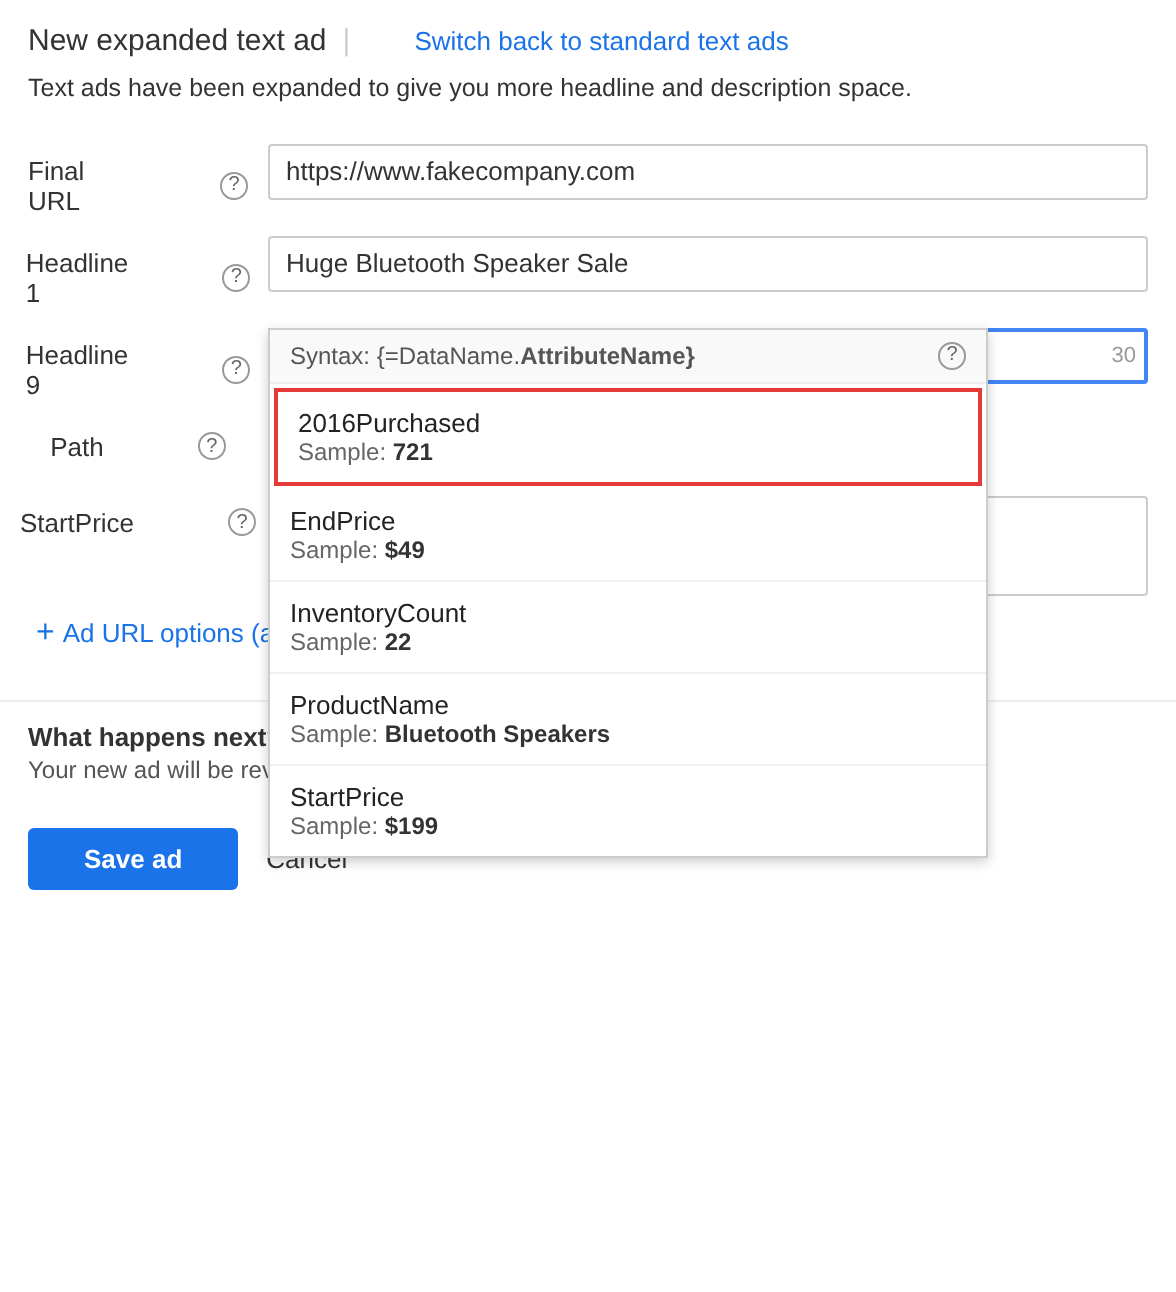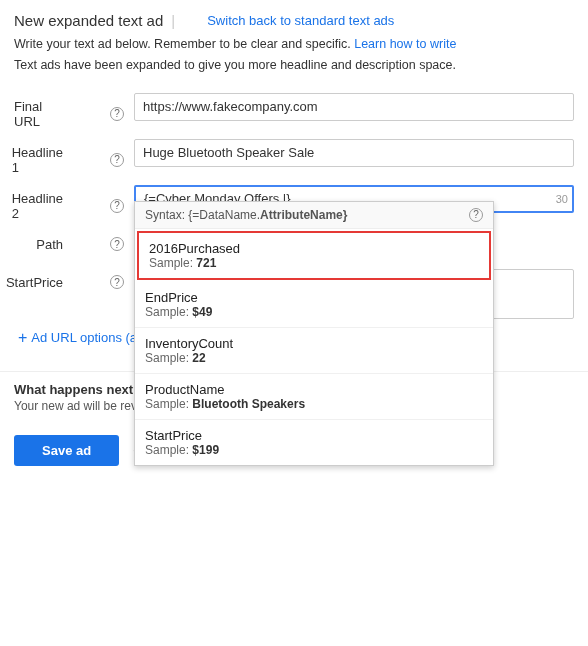--- a/index.html
+++ b/index.html
@@ -127,21 +127,20 @@
     .dropdown-popup {
       position: absolute;
       top: 0;
       left: 0;
       right: 13px;
       background: #fff;
       border: 1px solid #ccc;
       box-shadow: 0 2px 6px rgba(0,0,0,0.2);
       z-index: 100;
       width: 360px;
-      margin-top: 16px;
     }
 
     .syntax-row {
       padding: 6px 10px;
       font-size: 12px;
       color: #555;
       background: #f9f9f9;
       border-bottom: 1px solid #eee;
       display: flex;
       align-items: center;
@@ -252,21 +251,21 @@
       border: none;
       color: #333;
       font-size: 13px;
       cursor: pointer;
       padding: 8px 4px;
     }
 
     .label-help {
       display: flex;
       align-items: center;
-      justify-content: flex-end;
+      justify-content: center;
       width: 120px;
       min-width: 120px;
       padding-right: 10px;
       padding-top: 6px;
       gap: 44px;
     }
 
     .label-text {
       font-size: 13px;
       color: #333;
@@ -274,24 +273,20 @@
   </style>
 </head>
 <body>
 
 <div class="header-section">
   <div class="header-title-row">
     <span class="header-title">New expanded text ad</span>
     <span class="divider-pipe">|</span>
     <a class="switch-link">Switch back to standard text ads</a>
   </div>
-  <div class="info-text">
-    <span>Write your text ad below. Remember to be clear and specific.</span>
-    <a class="learn-link">Learn how to write</a>
-  </div>
   <div class="info-text">Text ads have been expanded to give you more headline and description space.</div>
 </div>
 
 <div class="form-area">
 
   <div class="form-row">
     <div class="label-help">
       <span class="label-text">Final URL</span>
       <span class="help-icon">?</span>
     </div>
@@ -301,21 +296,21 @@
   <div class="form-row">
     <div class="label-help">
       <span class="label-text">Headline 1</span>
       <span class="help-icon">?</span>
     </div>
     <input class="form-input" type="text" value="Huge Bluetooth Speaker Sale" style="">
   </div>
 
   <div class="form-row">
     <div class="label-help">
-      <span class="label-text">Headline 2</span>
+      <span class="label-text">Headline 9</span>
       <span class="help-icon">?</span>
     </div>
     <div class="dropdown-container">
       <div class="headline2-wrapper">
         <input class="headline2-input" type="text" value="{=Cyber Monday Offers.|}" style="">
         <span class="char-count">30</span>
       </div>
 
       <div class="dropdown-popup">
 

